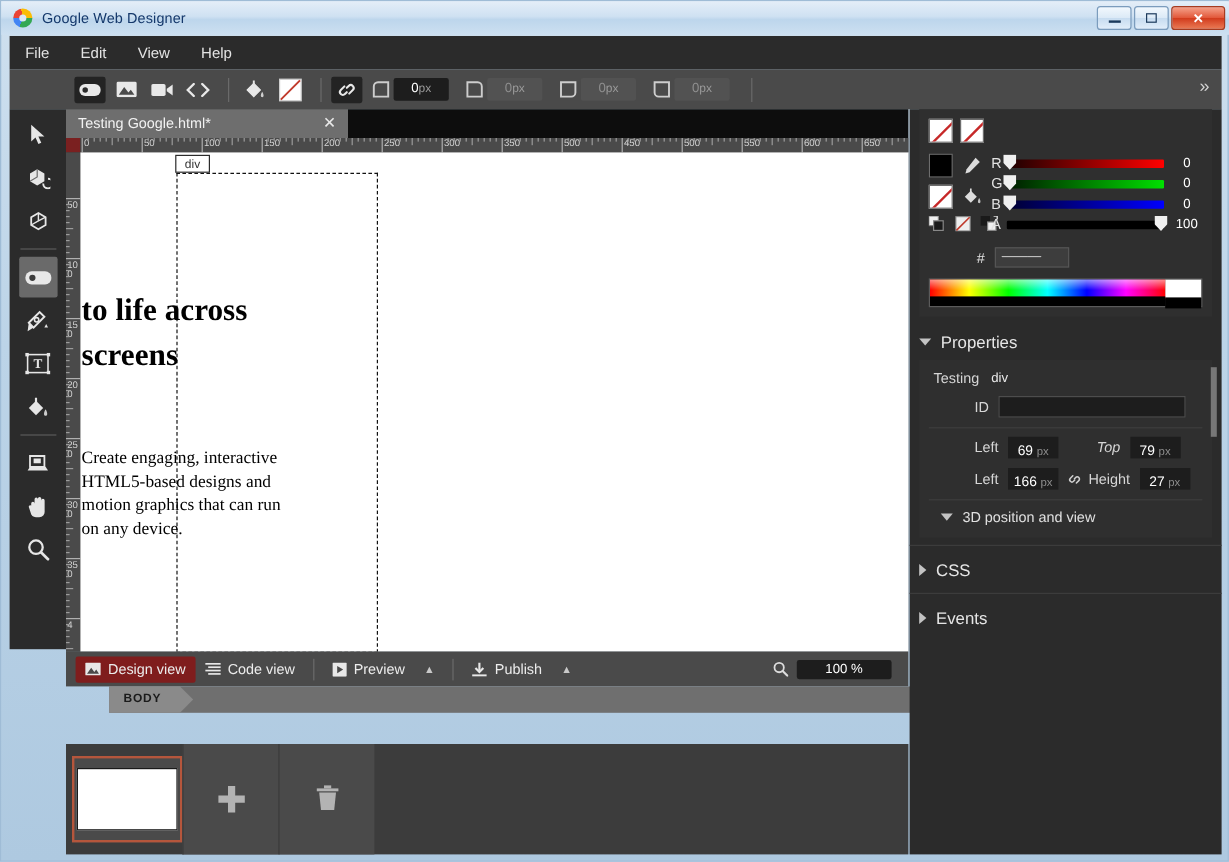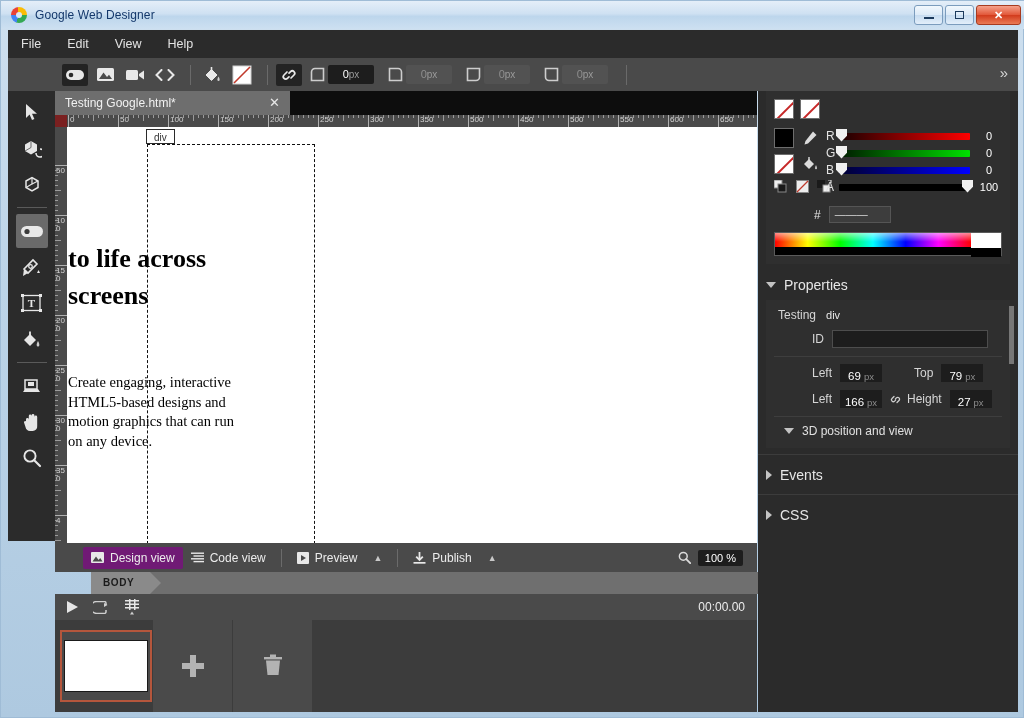--- a/index.html
+++ b/index.html
@@ -172,27 +172,27 @@
 
   
   #viewbar {
     position:absolute; left:54px; top:542px; width: 702px; height: 29px;
     background: #4a4a4a; display:flex; align-items:center; padding-left:8px;
   }
   .vb-btn {
     display:flex; align-items:center; height:22px; padding:0 8px;
     color:#ececec; font-size:12px; border-radius:2px; cursor:default;
   }
-  .vb-btn.active { background:#701a75;margin-left:20px; }
+  .vb-btn.active { background:#7f1d1d; }
   .vb-ico { margin-right:6px; display:flex; align-items:center; }
   .vb-caret { color:#c9c9c9; font-size:9px; padding: 0 8px; }
   .vb-sep { width:1px; height:18px; background:#6b6b6b; margin:0 7px; }
   #zoom-group { position:absolute; right: 14px; display:flex; align-items:center; }
   #zoom-val {
-    background:#1d1d1d; color:#fff; font-size:11px; padding:2px 7px;
+    background:#1d1d1d; color:#fff; font-size:11px; padding:2px 24px;
     border-radius:2px; margin-left:7px;
   }
 
   
   #crumbbar {
     position:absolute; left:54px; top:571px; width:702px; height:22px;
     background:#6f6f6f;
     margin-left:36px;
   }
   #crumb-body {
@@ -845,44 +845,20 @@
         <span>%</span>
       </span>
     </div>
   </div>
 
   <div id="crumbbar">
     <div id="crumb-body">BODY</div>
     <div id="crumb-expand">⌄</div>
   </div>
 
-  <div id="tlbar">
-    <span class="tl-ico">
-      <svg width="14" height="14" viewBox="0 0 14 14">
-          <path d="M2 1 L13 7 L2 13 Z" fill="#e6e6e6"></path>
-        </svg>
-    </span>
-    <span class="tl-ico">
-      <svg width="17" height="13" viewBox="0 0 17 13">
-          <path d="M13 4 L13 2.2 a1.6 1.6 0 0 0 -1.6 -1.6 L3.6 0.6 A3 3 0 0 0 3.6 12.4 L11.4 12.4 a1.6 1.6 0 0 0 1.6 -1.6 L13 9" stroke="#cfcfcf" stroke-width="1.5" fill="none"></path>
-          <path d="M11 2 L14.5 4 L11 6" fill="#cfcfcf"></path>
-        </svg>
-    </span>
-    <span class="tl-ico">
-      <svg width="18" height="16" viewBox="0 0 18 16">
-        <rect x="1" y="1" width="14" height="1.5" fill="#e6e6e6"></rect>
-        <rect x="1" y="4.5" width="14" height="1.5" fill="#e6e6e6"></rect>
-        <rect x="1" y="8" width="14" height="1.5" fill="#e6e6e6"></rect>
-        <rect x="10" y="0" width="1.5" height="11" fill="#e6e6e6"></rect>
-        <rect x="5" y="0" width="1.5" height="11" fill="#e6e6e6"></rect>
-        <path d="M6 15.5 L10 15.5 L8 12.5 Z" fill="#cfcfcf"></path>
-      </svg>
-    </span>
-    <span id="tl-time">00:00.00</span>
-  </div>
 
   <div id="frames">
     <div id="frame-1">
       <div class="thumb"></div>
     </div>
     <div class="frame-action">
       <svg width="26" height="26" viewBox="0 0 26 26">
           <path d="M10 2 L16 2 L16 10 L24 10 L24 16 L16 16 L16 24 L10 24 L10 16 L2 16 L2 10 L10 10 Z" fill="#b3b3b3"></path>
         </svg>
     </div>
@@ -1013,21 +989,21 @@
 
       <div class="divider"></div>
 
 
       <div class="prop-row" style="padding-left:18px;">
         <span class="prop-lbl" style="width:40px;text-align:right;">Left</span>
         <span class="num-field" style="margin-left:8px;">
           <span class="n">69</span>
             <span class="u">px</span>
         </span>
-        <span class="prop-lbl" style="margin-left:32px;">Top</span>
+        <span class="prop-lbl" style="margin-left:32px;font-style:italic;">Top</span>
         <span class="num-field" style="margin-left:8px;">
           <span class="n">79</span>
             <span class="u">px</span>
         </span>
       </div>
 
       <div class="prop-row" style="padding-left:18px;">
         <span class="prop-lbl" style="width:40px;text-align:right;">Left</span>
         <span class="num-field" style="margin-left:8px;">
           <span class="n">166</span>
@@ -1049,21 +1025,21 @@
       <div class="divider"></div>
 
       <div class="sub-head" style="margin-bottom:2px;">
         <span class="tri"></span>
         <span class="sub-title">3D position and view</span>
       </div>
     </div>
 
     <div class="collapsed-sec">
       <span class="tri right"></span>
-      <span>Events</span>
+      <span>CSS</span>
     </div>
     <div class="collapsed-sec">
       <span class="tri right"></span>
-      <span>CSS</span>
+      <span>Events</span>
     </div>
   </div>
 
 </div>
 
 </body></html>

